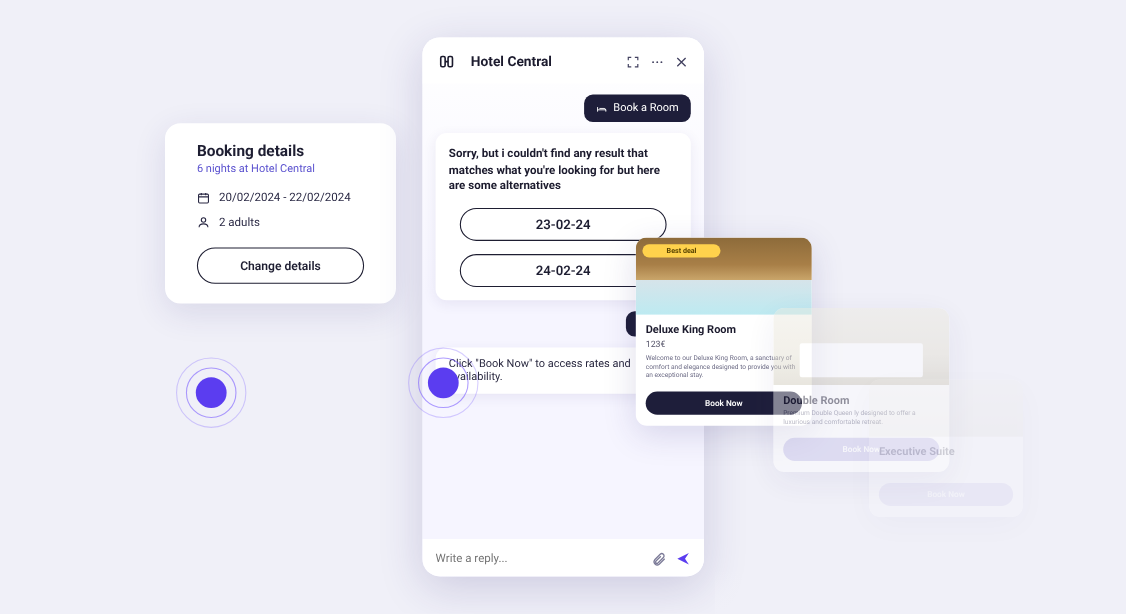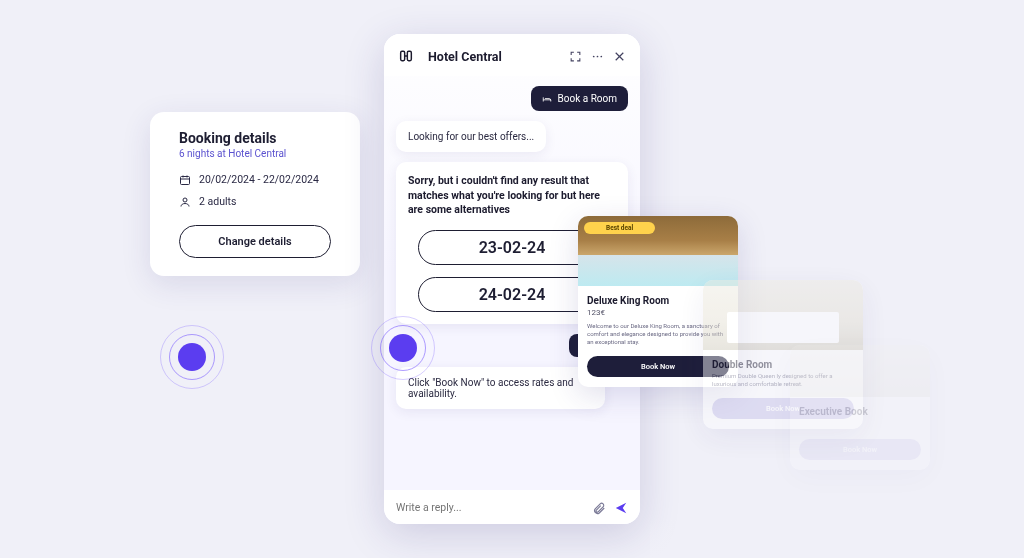--- a/index.html
+++ b/index.html
@@ -84,21 +84,21 @@
       background: #fff; border-radius: 10px;
       padding: 12px;
       box-shadow: 0 3px 12px rgba(50,40,120,0.08);
       position: relative;
     }
     .alt-title { font-size: 10.5px; font-weight: 700; color: #1c1b2e; line-height: 1.4; margin-bottom: 10px; }
     .date-btn {
       display: block; width: 90%; margin: 12px auto 7px;
       padding: 7px 0; border: 1.5px solid #1e1e32;
       border-radius: 999px; background: #fff;
-      font-size: 16px; font-weight: 600; color: #1e1e32;
+      font-size: 12px; font-weight: 600; color: #1e1e32;
       cursor: pointer; text-align: center;
     }
     .date-btn:last-child { margin-bottom: 0; }
 
     .pill-user-small {
       align-self: flex-end;
       background: #1e1e3a; color: #fff;
       font-size: 10px; padding: 6px 10px;
       border-radius: 8px;
     }
@@ -214,21 +214,20 @@
   </div>
 
   <div class="chat-body">
     <div class="pill-user">
       <svg viewBox="0 0 24 24" fill="none" stroke="#fff" stroke-width="2">
           <path d="M3 18V8M3 14h18v4M7 11h10a4 4 0 0 1 4 4"></path>
         </svg>
       <span>Book a Room</span>
     </div>
 
-    <div class="bubble-bot">Looking for our best offers...</div>
 
     <div class="alt-card">
       <div class="alt-title">Sorry, but i couldn't find any result that matches what you're looking for but here are some alternatives</div>
       <button class="date-btn">23-02-24</button>
       <button class="date-btn">24-02-24</button>
     </div>
 
     <div class="pill-user-small">24-02-24</div>
 
     <div class="bubble-bot">Click "Book Now" to access rates and availability.</div>
@@ -264,19 +263,19 @@
   <div class="room-body">
     <div class="room-name">Double  Room</div>
     <div class="room-desc">Premium Double Queen ly designed to offer a luxurious and comfortable retreat.</div>
     <button class="book-btn">Book Now</button>
   </div>
 </div>
 
 <div class="room-card faded-2" style="left:790px; top:345px; width:140px;">
   <div class="room-img suite-room" style="height:52px;"></div>
   <div class="room-body">
-    <div class="room-name">Executive Book</div>
+    <div class="room-name">Executive Suite</div>
     <div class="room-desc" style="height:10px;"></div>
     <button class="book-btn">Book Now</button>
   </div>
 </div>
 
 <div class="fade-bottom" style="left:650px;width:320px;"></div>
 
 </body></html>

